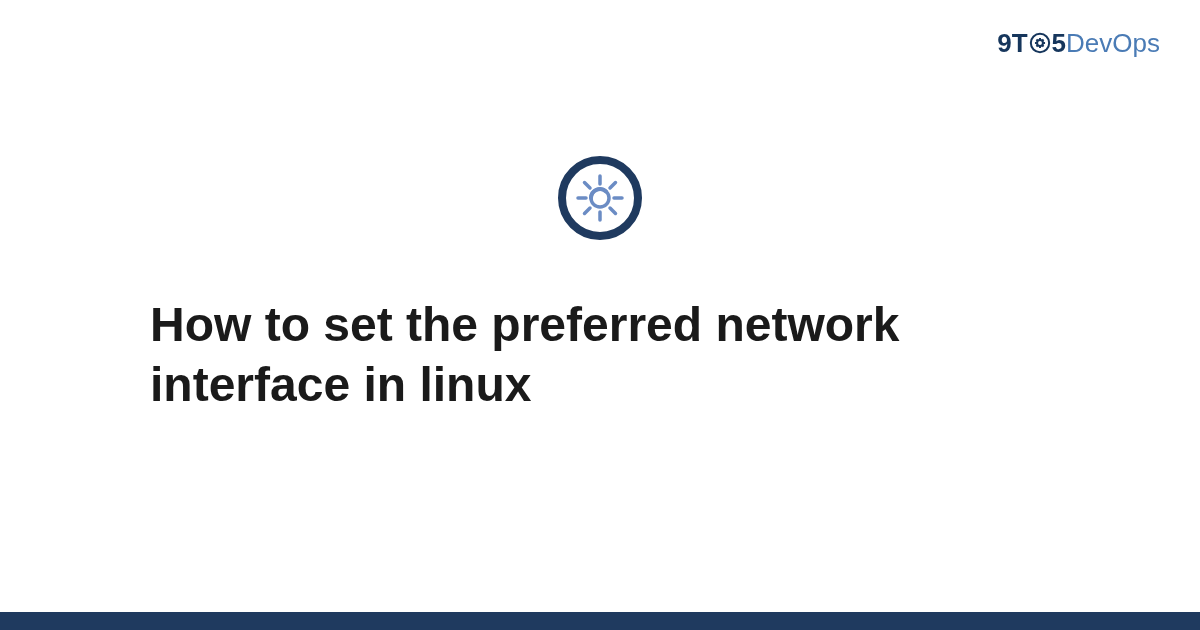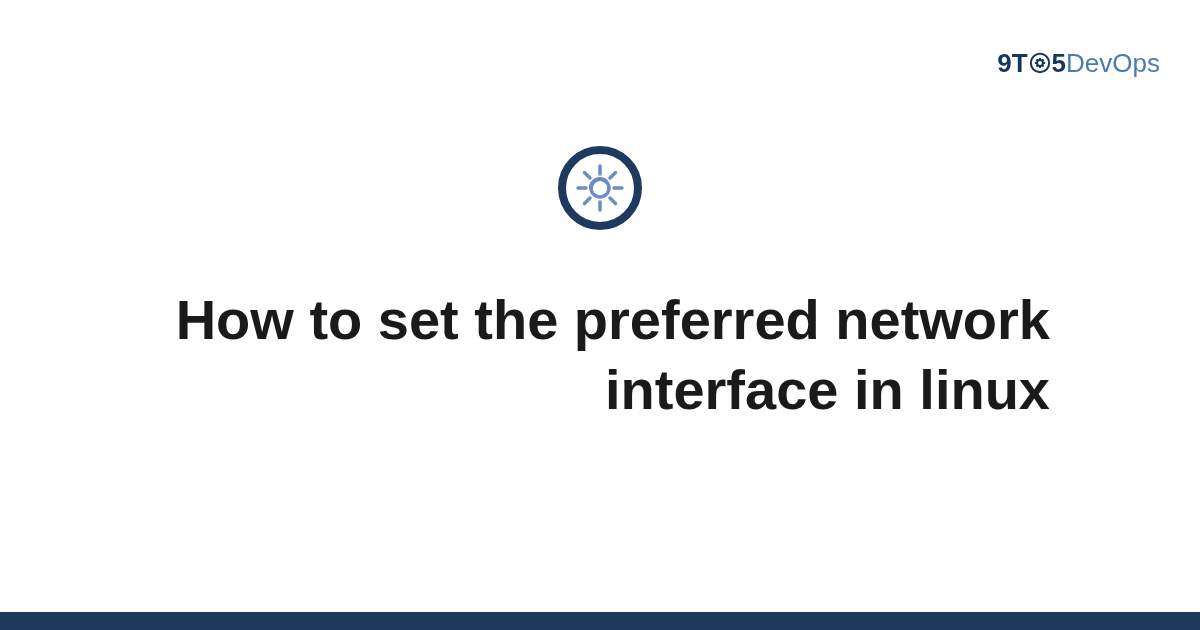--- a/index.html
+++ b/index.html
@@ -15,21 +15,20 @@
       position: relative;
       overflow: hidden;
     }
     .header {
       position: absolute;
       top: 28px;
       right: 40px;
       font-size: 26px;
       font-weight: 600;
       white-space: nowrap;
-      margin-top: 20px;
     }
     .logo-9t {
       color: #16365c;
     }
     .logo-gear-small {
       display: inline-block;
       vertical-align: middle;
       margin: 0 1px;
     }
     .logo-5 {
@@ -49,24 +48,24 @@
       flex-direction: column;
       align-items: center;
       justify-content: center;
       padding-bottom: 40px;
     }
     .icon-wrapper {
       margin-bottom: 50px;
       margin-top: -20px;
     }
     .title {
-      font-size: 56px;
+      font-size: 48px;
       font-weight: 700;
       color: #1a1a1a;
-      text-align: right;
+      text-align: left;
       line-height: 1.25;
       max-width: 900px;
     }
     .footer-bar {
       position: absolute;
       bottom: 0;
       left: 0;
       width: 100%;
       height: 18px;
       background: #1f3a5f;

